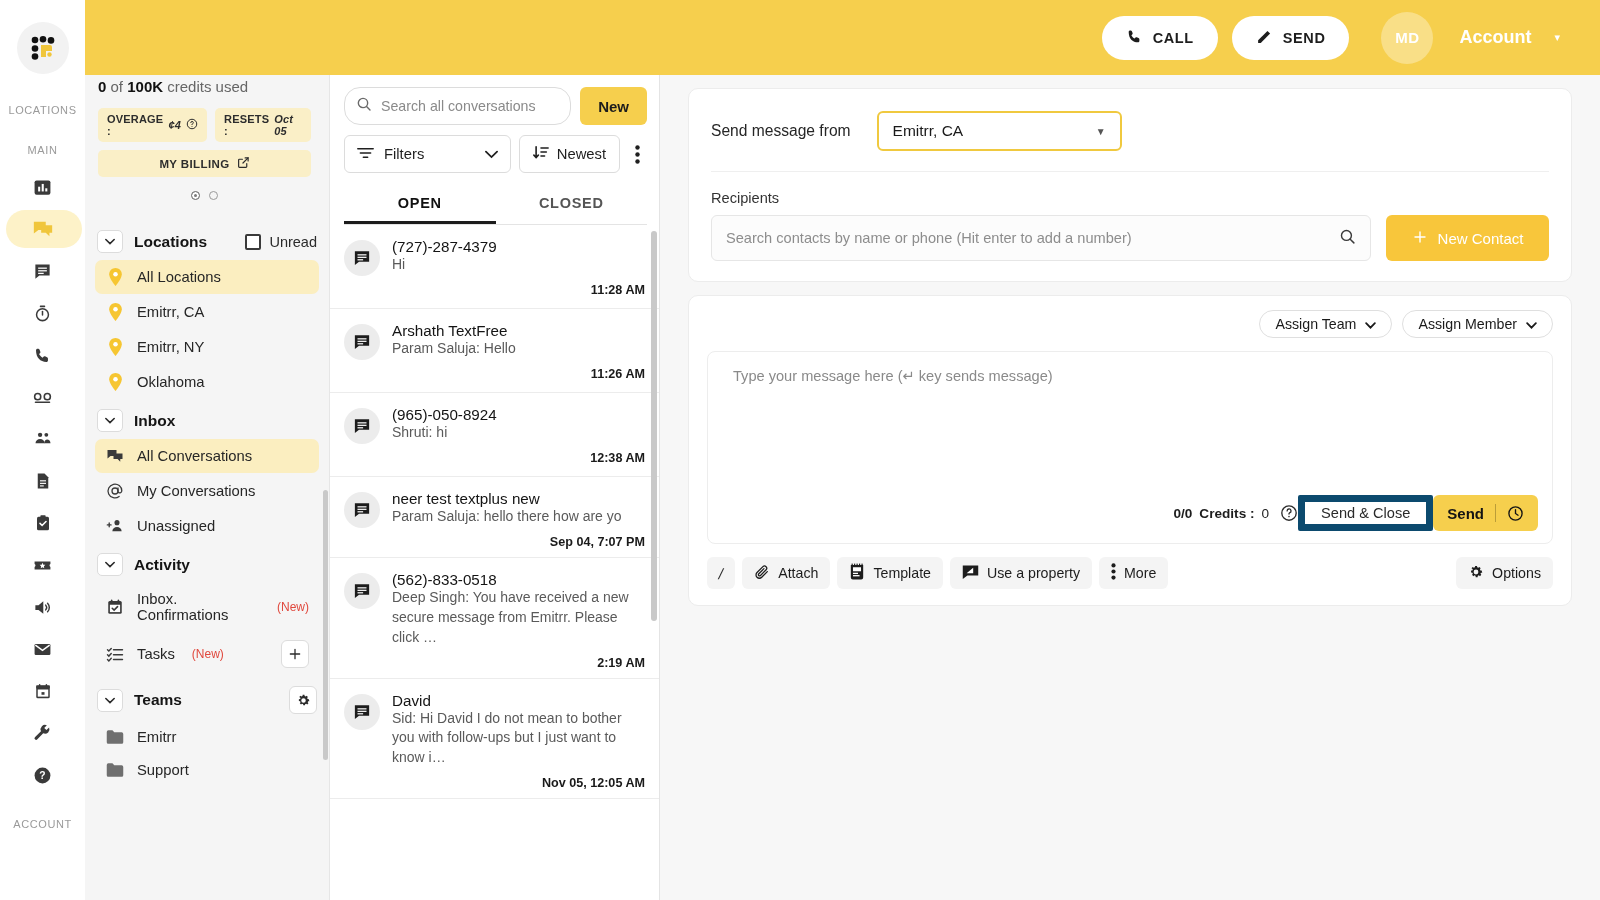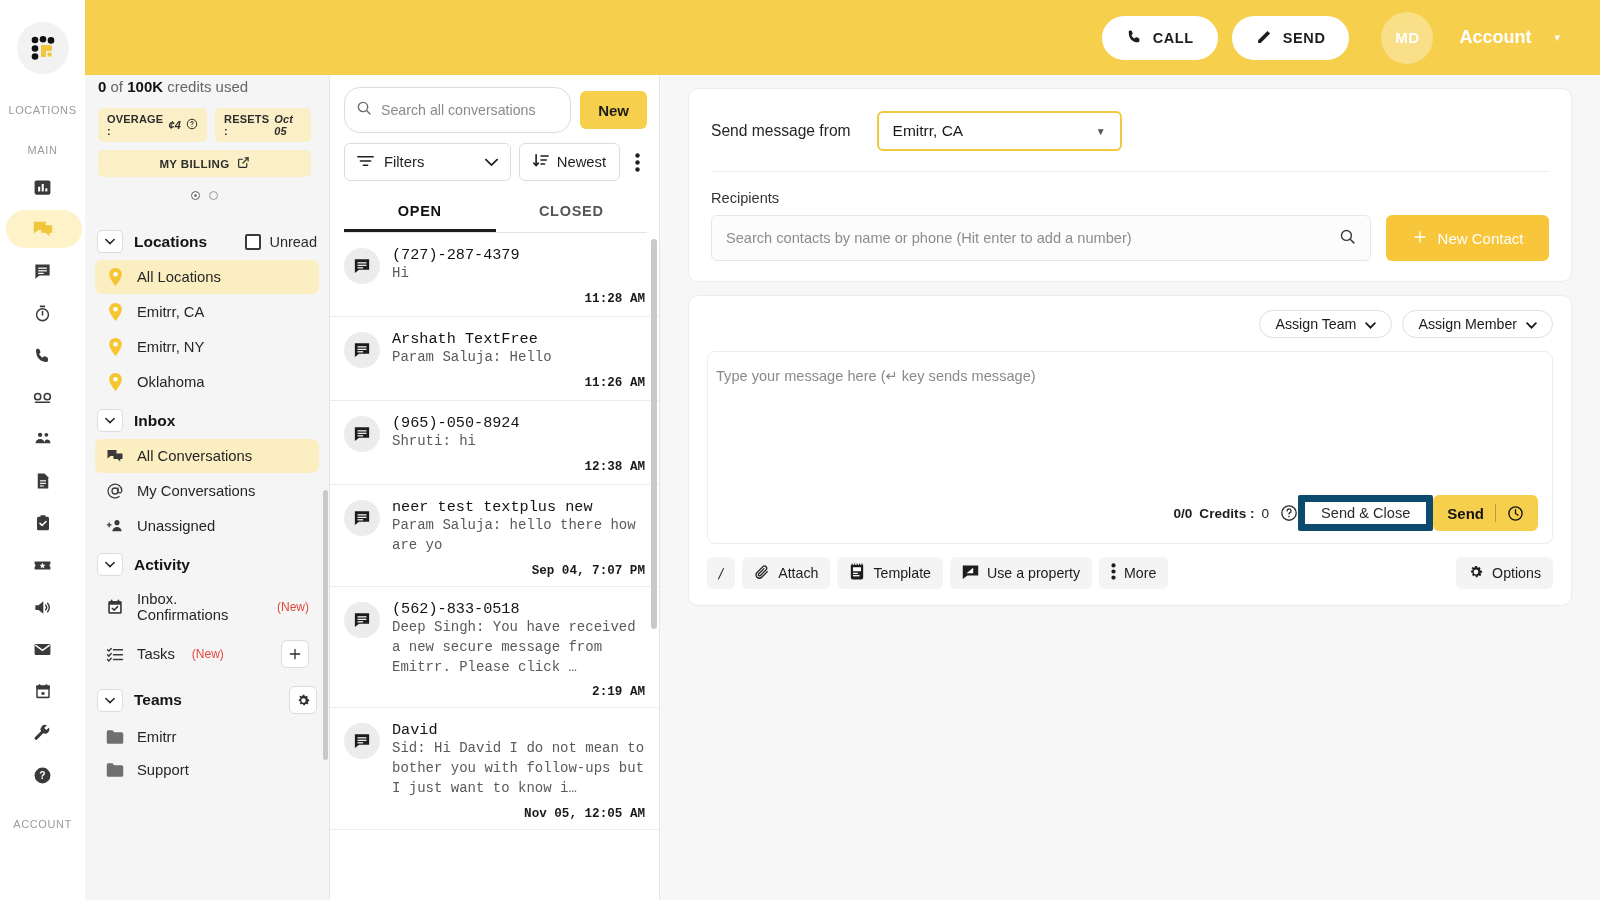--- a/index.html
+++ b/index.html
@@ -134,21 +134,21 @@
 
   
   .convcol {
     width: 330px; flex: 0 0 330px; height: 900px; background: #ffffff;
     border-right: 1px solid #e4e4e4; position: relative; padding-top: 75px;
     display: flex; flex-direction: column;
   }
   .conv-tools { padding: 12px 12px 0 14px; }
   .conv-row1 { display: flex; gap: 9px; align-items: center; }
   .search-box {
-    flex: 1; height: 46px; border: 1px solid #dcdcdc; border-radius: 16px;
+    flex: 1; height: 38px; border: 1px solid #dcdcdc; border-radius: 16px;
     background: #fff; display: flex; align-items: center; gap: 9px; padding: 0 11px;
   }
   .search-box input {
     border: none; outline: none; font-size: 14.2px; color: #333;
     font-family: inherit; width: 100%; background: transparent;
   }
   .search-box input::placeholder { color: #8a8a8a; }
   .btn-new {
     height: 38px; padding: 0 18px; border-radius: 6px; background: #f6cf4d;
     border: none; font-size: 15px; font-weight: 700; color: #1c1c1c;
@@ -176,21 +176,21 @@
   .conv-list { flex: 1; overflow: hidden; position: relative; }
   .conv-item {
     padding: 13px 14px 8px 14px; border-bottom: 1px solid #ececec;
     display: flex; gap: 12px; cursor: pointer; position: relative;
   }
   .conv-ava {
     width: 36px; height: 36px; border-radius: 50%; background: #ececec;
     display: flex; align-items: center; justify-content: center; flex: 0 0 36px;
     margin-top: 2px;
   }
-  .conv-body { flex: 1; min-width: 0; font-family: Liberation Mono, monospace; }
+  .conv-body { flex: 1; min-width: 0; }
   .conv-name { font-size: 15.2px; color: #141414; font-weight: 400; }
   .conv-prev {
     font-size: 14px; color: #5a5a5a; line-height: 1.42;
     overflow: hidden;
   }
   .conv-time {
     text-align: right; font-size: 12.6px; font-weight: 700; color: #1a1a1a;
     margin-top: 8px;
   }
   .conv-scroll {
@@ -236,21 +236,21 @@
   }
   .card-compose { margin-top: 13px; padding: 14px 18px 16px 18px; }
   .assign-row { display: flex; justify-content: flex-end; gap: 10px; }
   .assign-btn {
     height: 28px; border: 1px solid #dfdfdf; border-radius: 17px; background: #fff;
     display: flex; align-items: center; gap: 9px; padding: 0 15px;
     font-size: 14.2px; color: #1a1a1a; cursor: pointer;
   }
   .msgbox {
     margin-top: 13px; border: 1px solid #ededed; border-radius: 8px;
-    background: #fff; height: 193px; padding: 15px 8px; position: relative;
+    background: #fff; height: 193px; padding: 15px 25px; position: relative;
   }
   .msg-ph { font-size: 14.6px; color: #8a8a8a; }
   .send-row {
     position: absolute; right: 14px; bottom: 12px;
     display: flex; align-items: center; 
   }
   .credits-meta { font-size: 13.6px; color: #1d1d1d; display: flex; align-items: center; gap: 7px; }
   .credits-meta b { font-weight: 700; }
   .btn-sendclose {
     height: 36px; padding: 0 16px; border: 7px solid #0c4a6e; border-radius: 2px;

